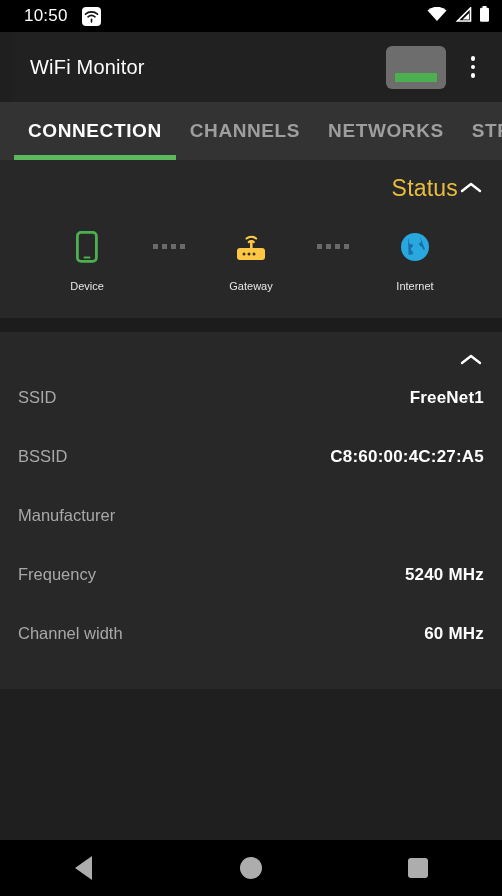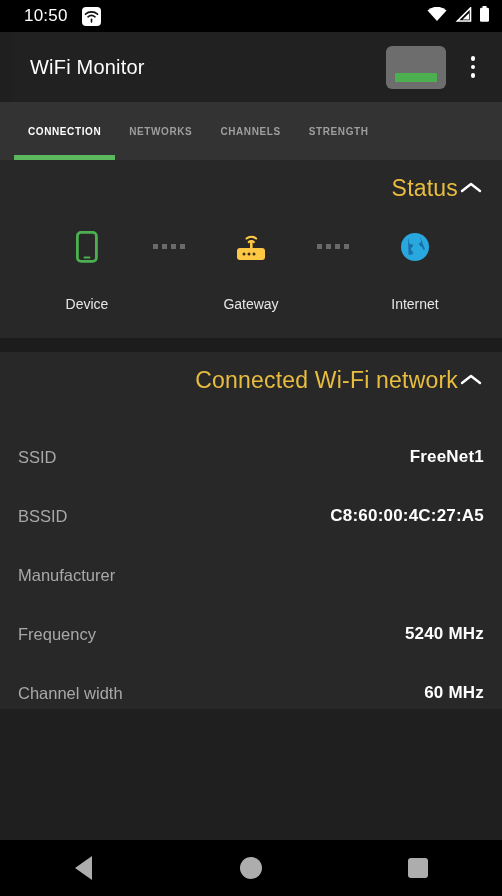--- a/index.html
+++ b/index.html
@@ -43,21 +43,21 @@
   }
   .overflow i { width:4.5px; height:4.5px; border-radius:50%; background:#fff; display:block; }
 
   
   .tabs {
     height:58px; background:#333333; display:flex; align-items:stretch;
     position:relative; padding-left:14px;
   }
   .tab {
     display:flex; align-items:center; padding:0 14px;
-    font-size:10px; font-weight:bold; letter-spacing:.6px;
+    font-size:19px; font-weight:bold; letter-spacing:.6px;
     color:#9e9e9e; position:relative;
   }
   .tab.active { color:#ffffff; }
   .tab.active::after {
     content:""; position:absolute; left:0; right:0; bottom:0;
     height:5px; background:#5cb85c;
   }
 
   
   .content { background:#1f1f1f; height:756px; overflow:hidden; }
@@ -71,28 +71,28 @@
   .card-title { color:#e8bd3f; font-size:23px; letter-spacing:.2px; }
   .chev { width:26px; height:26px; display:flex; align-items:center; justify-content:center; }
 
   
   .chain {
     display:flex; align-items:flex-start; justify-content:space-between;
     padding:14px 14px 26px 14px;
   }
   .node { width:110px; display:flex; flex-direction:column; align-items:center; }
   .node-icon { height:34px; display:flex; align-items:center; justify-content:center; }
-  .node-label { margin-top:32px; color:#e6e6e6; font-size:14px; }
+  .node-label { margin-top:16px; color:#e6e6e6; font-size:11px; }
   .dots { display:flex; gap:4px; align-items:center; padding-top:14px; }
   .dots i { width:5px; height:5px; background:#6a6a6a; display:block; }
 
   
   .rows { padding-bottom:6px; }
   .row {
-    display:flex; align-items:flex-end; justify-content:space-between;
+    display:flex; align-items:flex-start; justify-content:space-between;
     height:59px;
   }
   .row-label { color:#a8a8a8; font-size:16.5px; }
   .row-value { color:#ffffff; font-size:17px; font-weight:bold; letter-spacing:.2px; }
 
   
   .navbar {
     position:absolute; left:0; bottom:0; width:502px; height:56px;
     background:#000; display:flex; align-items:center; justify-content:space-around;
   }
@@ -149,24 +149,24 @@
         <i></i>
         <i></i>
     </div>
   </div>
 
   <div class="tabs">
     <div class="tab active">
       <span>CONNECTION</span>
     </div>
     <div class="tab">
+      <span>CHANNELS</span>
+    </div>
+    <div class="tab">
       <span>NETWORKS</span>
-    </div>
-    <div class="tab">
-      <span>CHANNELS</span>
     </div>
     <div class="tab">
       <span>STRENGTH</span>
     </div>
   </div>
 
   <div class="content">
 
     <div class="card">
       <div class="card-head">
@@ -228,21 +228,20 @@
           </span>
           <span class="node-label">Internet</span>
         </div>
       </div>
     </div>
 
     <div class="divider-gap"></div>
 
     <div class="card">
       <div class="card-head">
-        <span class="card-title">Connected Wi-Fi network</span>
         <span class="chev">
           <svg width="22" height="14" viewBox="0 0 22 14">
               <path d="M2 10 L11 3 L20 10" stroke="#fff" stroke-width="2.4" fill="none" stroke-linecap="round" stroke-linejoin="round"></path>
             </svg>
         </span>
       </div>
 
       <div class="rows">
         <div class="row">
           <span class="row-label">SSID</span>

